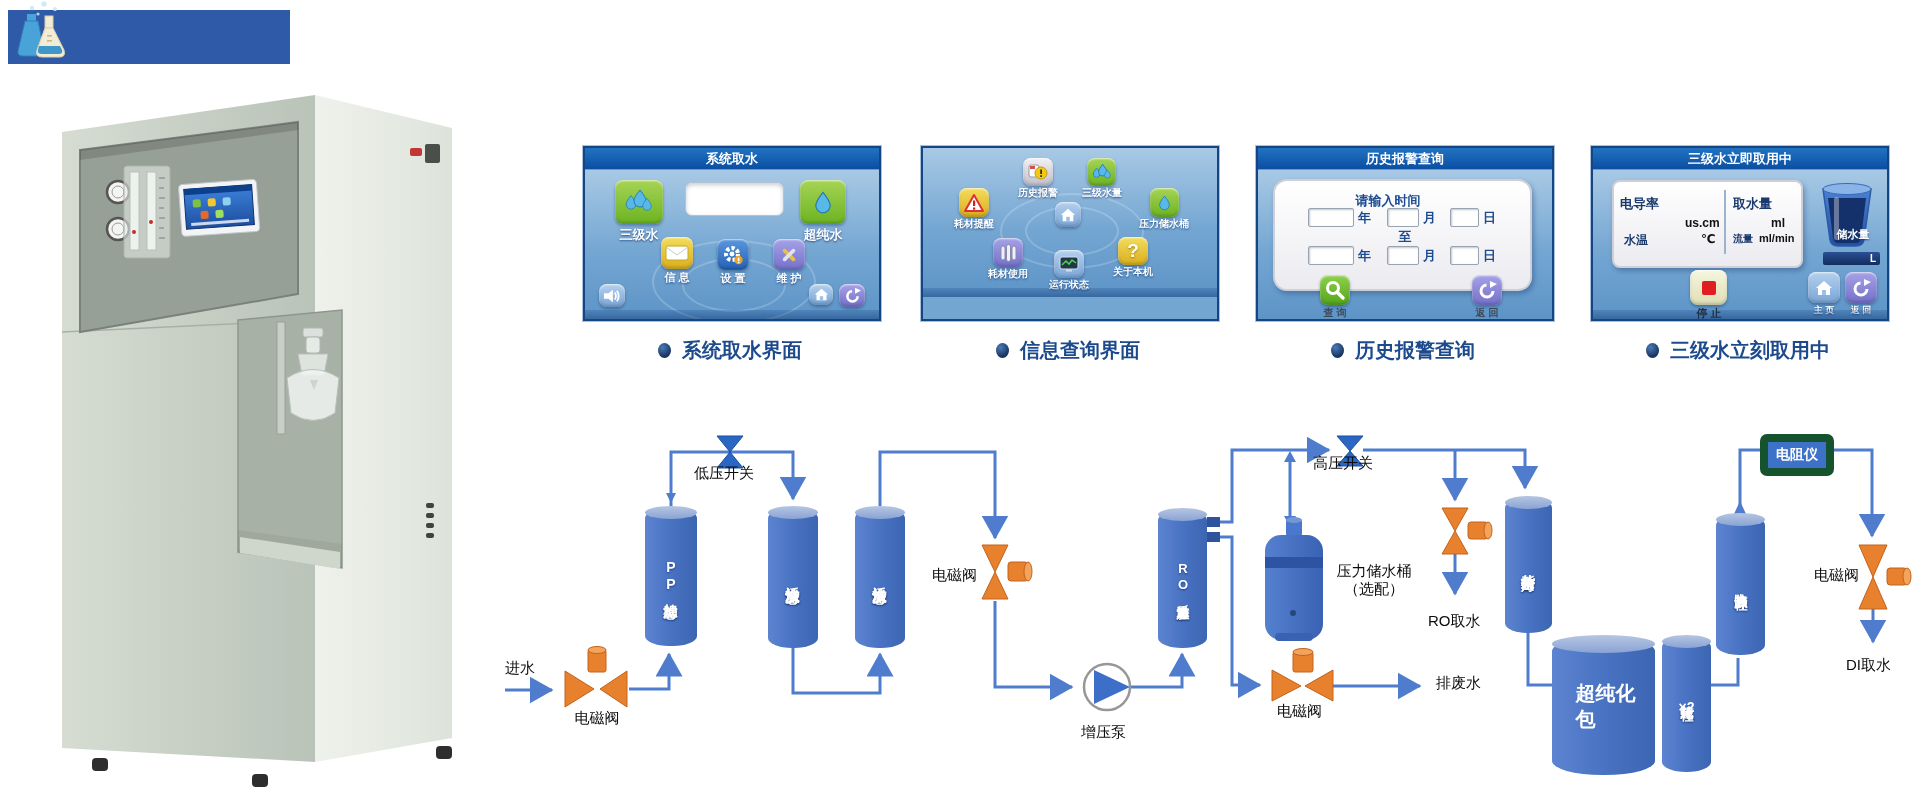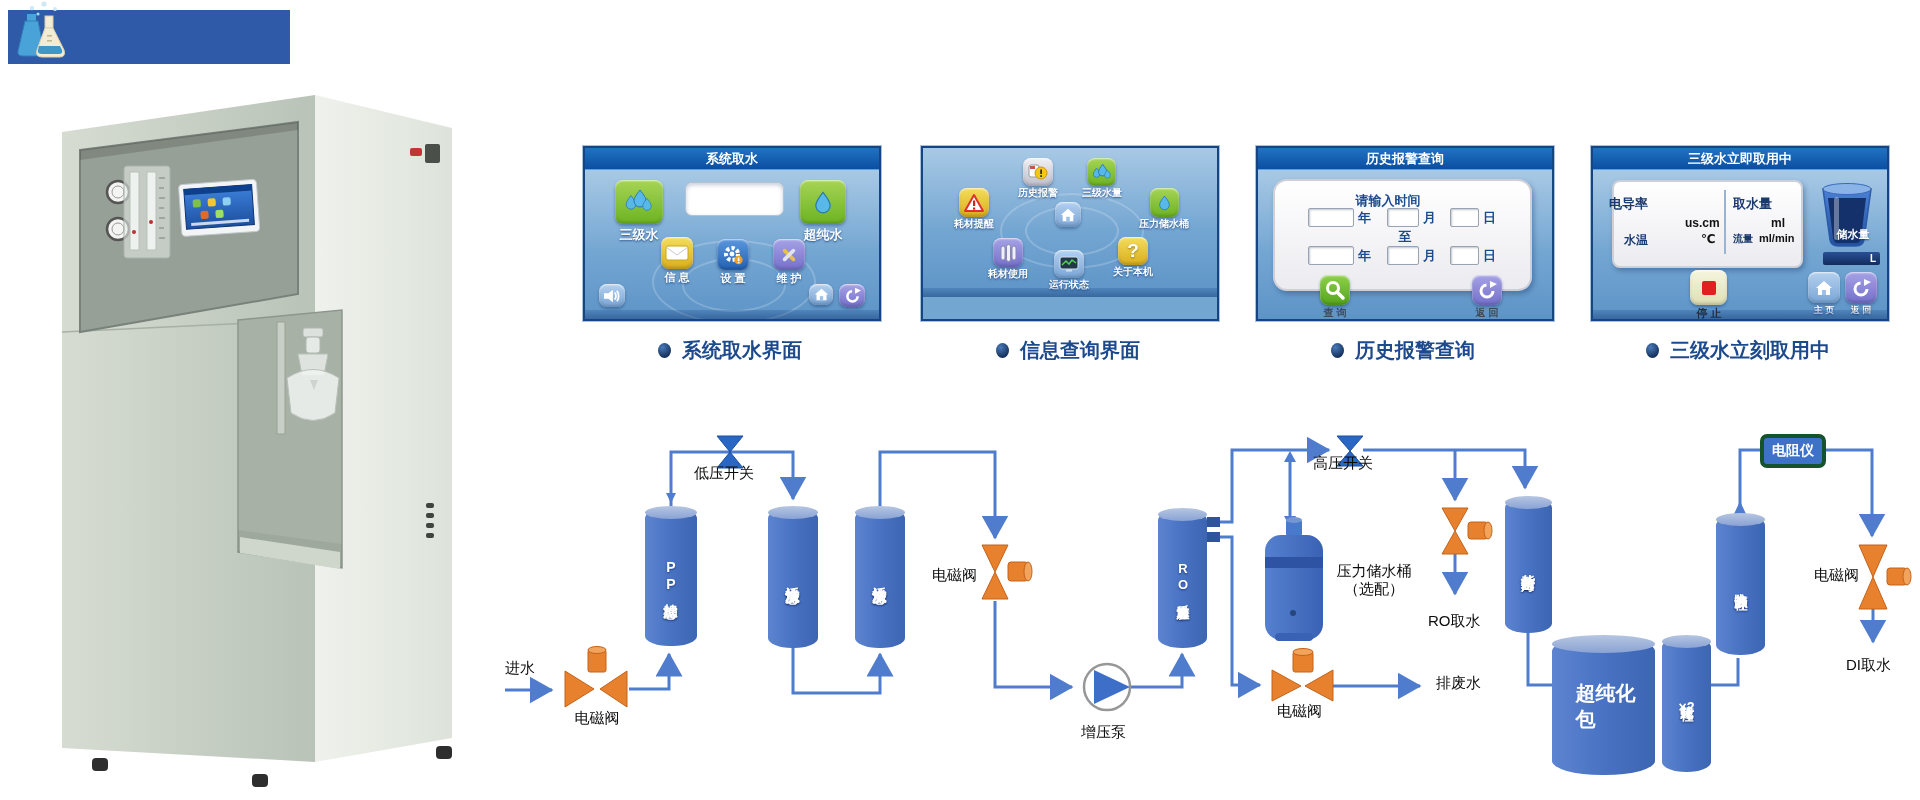--- a/index.html
+++ b/index.html
@@ -49,21 +49,21 @@
           background:radial-gradient(circle at 35% 30%,#4a7ab8,#16335f 70%);}
   
   .cyl{position:absolute;background:linear-gradient(90deg,#5d84d0,#4a74c4 45%,#3c65b2);
        border-radius:24px/10px;display:flex;align-items:center;justify-content:center;z-index:2;}
   .cap{position:absolute;left:0;right:0;top:-2px;height:13px;border-radius:50%;
        background:linear-gradient(180deg,#b6c6e2,#8aa3d4);}
   .vtext{writing-mode:vertical-rl;text-orientation:upright;color:#fff;font-weight:bold;font-size:14px;
          letter-spacing:1px;text-shadow:0 1px 2px rgba(10,30,80,.6);z-index:1;}
   .dlabel{position:absolute;font-size:15px;font-weight:normal;color:#0c0c0c;white-space:nowrap;z-index:3;}
   .meterbadge{position:absolute;left:1760px;top:434px;width:58px;height:26px;background:#3e72c8;
-              border:4px solid #14532d;border-radius:7px;color:#fff;font-size:14px;font-weight:bold;
+              border:8px solid #14532d;border-radius:7px;color:#fff;font-size:14px;font-weight:bold;
               display:flex;align-items:center;justify-content:center;z-index:3;}
   svg{display:block;}
 </style>
 </head>
 <body>
 
 <div class="badge">
   <svg class="flasks" width="54" height="64" viewBox="0 0 54 64">
     <circle cx="18" cy="7" r="2.2" fill="#cfe9f5"></circle>
       <circle cx="30" cy="3" r="2.6" fill="#cfe9f5"></circle>
@@ -336,21 +336,21 @@
     </div>
     <div class="btnlab" style="left:204px;top:136px;width:50px">返 回</div>
   </div>
 </div>
 
 <div class="screen" style="left:1591px">
   <div class="tbar">三级水立即取用中</div>
   <div class="sbody">
     <div class="wpanel" style="left:19px;top:10px;width:187px;height:84px;border-radius:8px"></div>
     <div class="abs" style="left:131px;top:20px;width:2px;height:64px;background:#9ab4d0"></div>
-    <div class="p4head" style="left:16px;top:25px">电导率</div>
+    <div class="p4head" style="left:27px;top:25px">电导率</div>
     <div class="p4unit" style="left:92px;top:46px">us.cm</div>
     <div class="p4head" style="left:31px;top:62px;font-size:12px">水温</div>
     <div class="p4unit" style="left:108px;top:62px">℃</div>
     <div class="p4head" style="left:140px;top:25px">取水量</div>
     <div class="p4unit" style="left:178px;top:46px">ml</div>
     <div class="p4head" style="left:140px;top:62px;font-size:10px">流量</div>
     <div class="p4unit" style="left:166px;top:62px;font-size:11px">ml/min</div>
     <svg class="abs" style="left:224px;top:12px" width="60" height="67" viewBox="0 0 60 67">
       <defs>
           <linearGradient id="beakG" x1="0" y1="0" x2="0" y2="1">

